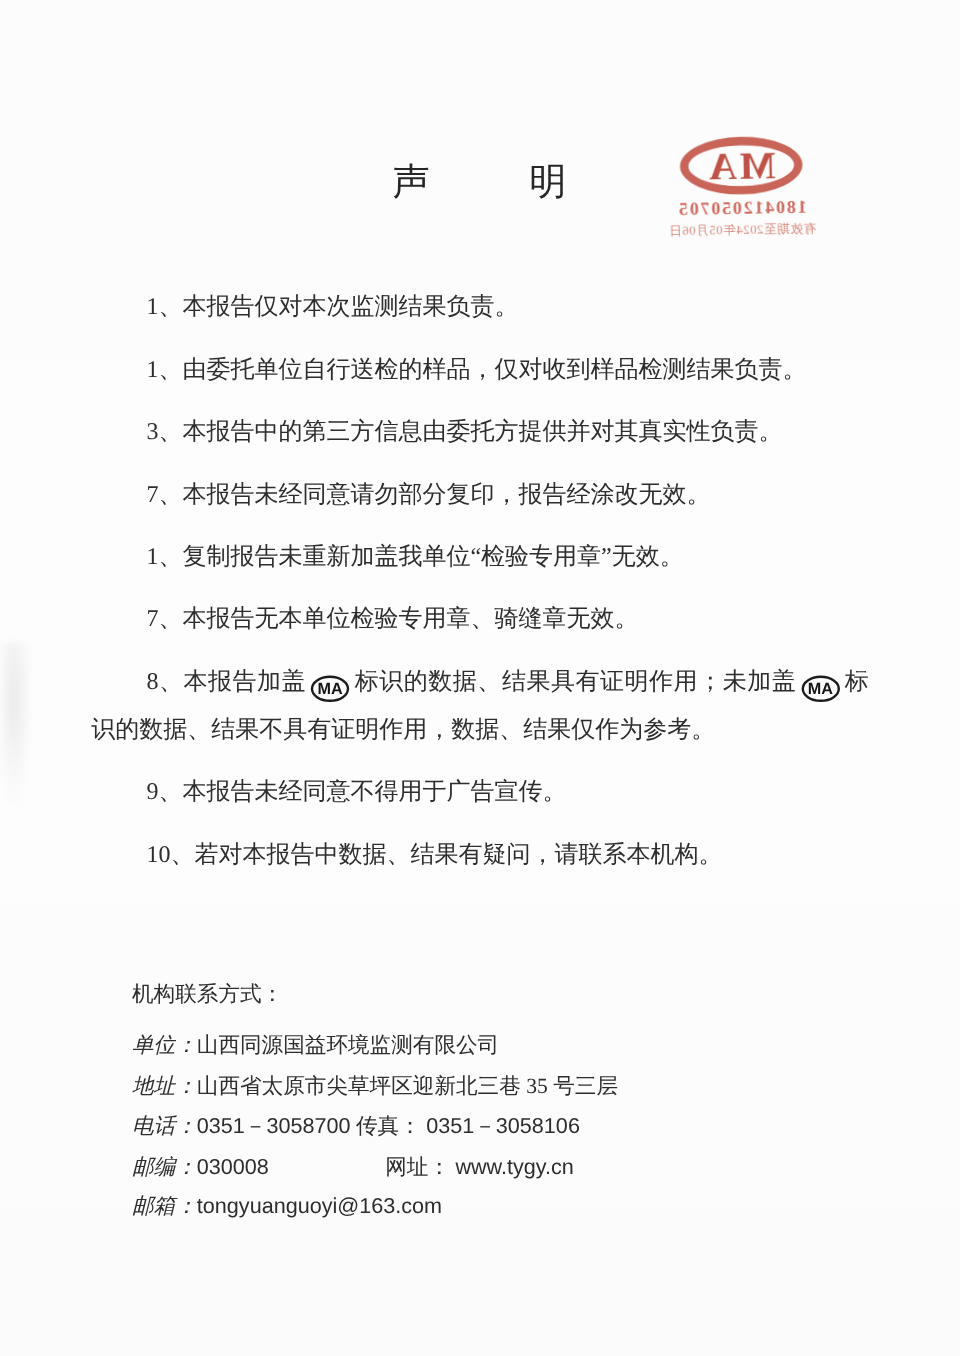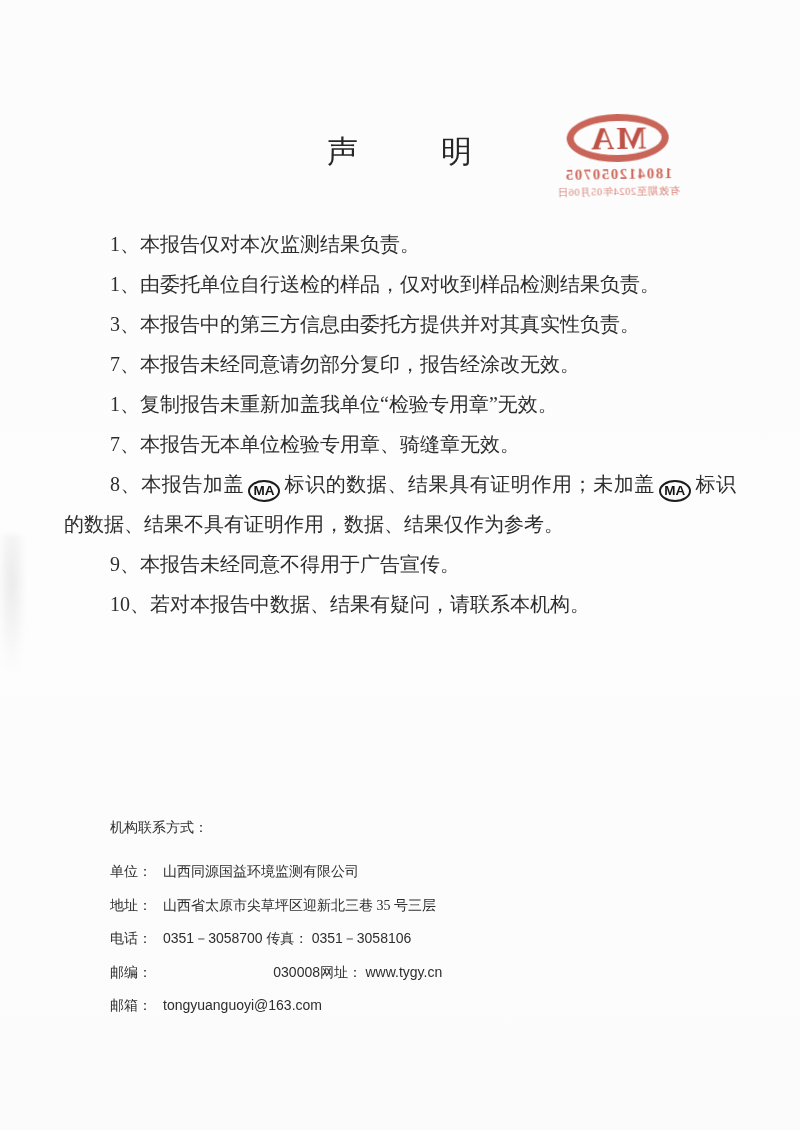--- a/index.html
+++ b/index.html
@@ -77,21 +77,21 @@
     position: absolute;
     top: 224px;
     left: 64px;
     width: 672px;
     font-size: 20px;
     line-height: 40px;
     color: #2d2d2d;
     text-align: justify;
   }
   .statements p {
-    margin: 0;
+    margin: 12px;
     text-indent: 46px;
   }
 
   
   .ma-badge {
     display: inline-block;
     box-sizing: border-box;
     width: 32px;
     height: 22px;
     margin: 0 4px;
@@ -106,39 +106,39 @@
     letter-spacing: 0;
     color: #141414;
     font-family: "Liberation Sans", sans-serif;
   }
 
   
   .contact {
     position: absolute;
     left: 110px;
     top: 812px;
-    font-size: 14px;
+    font-size: 18px;
     color: #2d2d2d;
   }
   .contact-heading {
     margin: 0 0 11px 0;
     line-height: 32px;
   }
   .contact-row {
     margin: 0;
     line-height: 33.5px;
   }
   .clabel {
     display: inline-block;
     min-width: 53px;
+    font-style: italic;
   }
   .pad-value {
     display: inline-block;
     min-width: 157px;
-    text-align: right;
   }
   .latin { font-family: Liberation Sans, sans-serif; }
 
   
   .smudge {
     position: absolute;
     left: 0;
     top: 535px;
     width: 26px;
     height: 135px;

